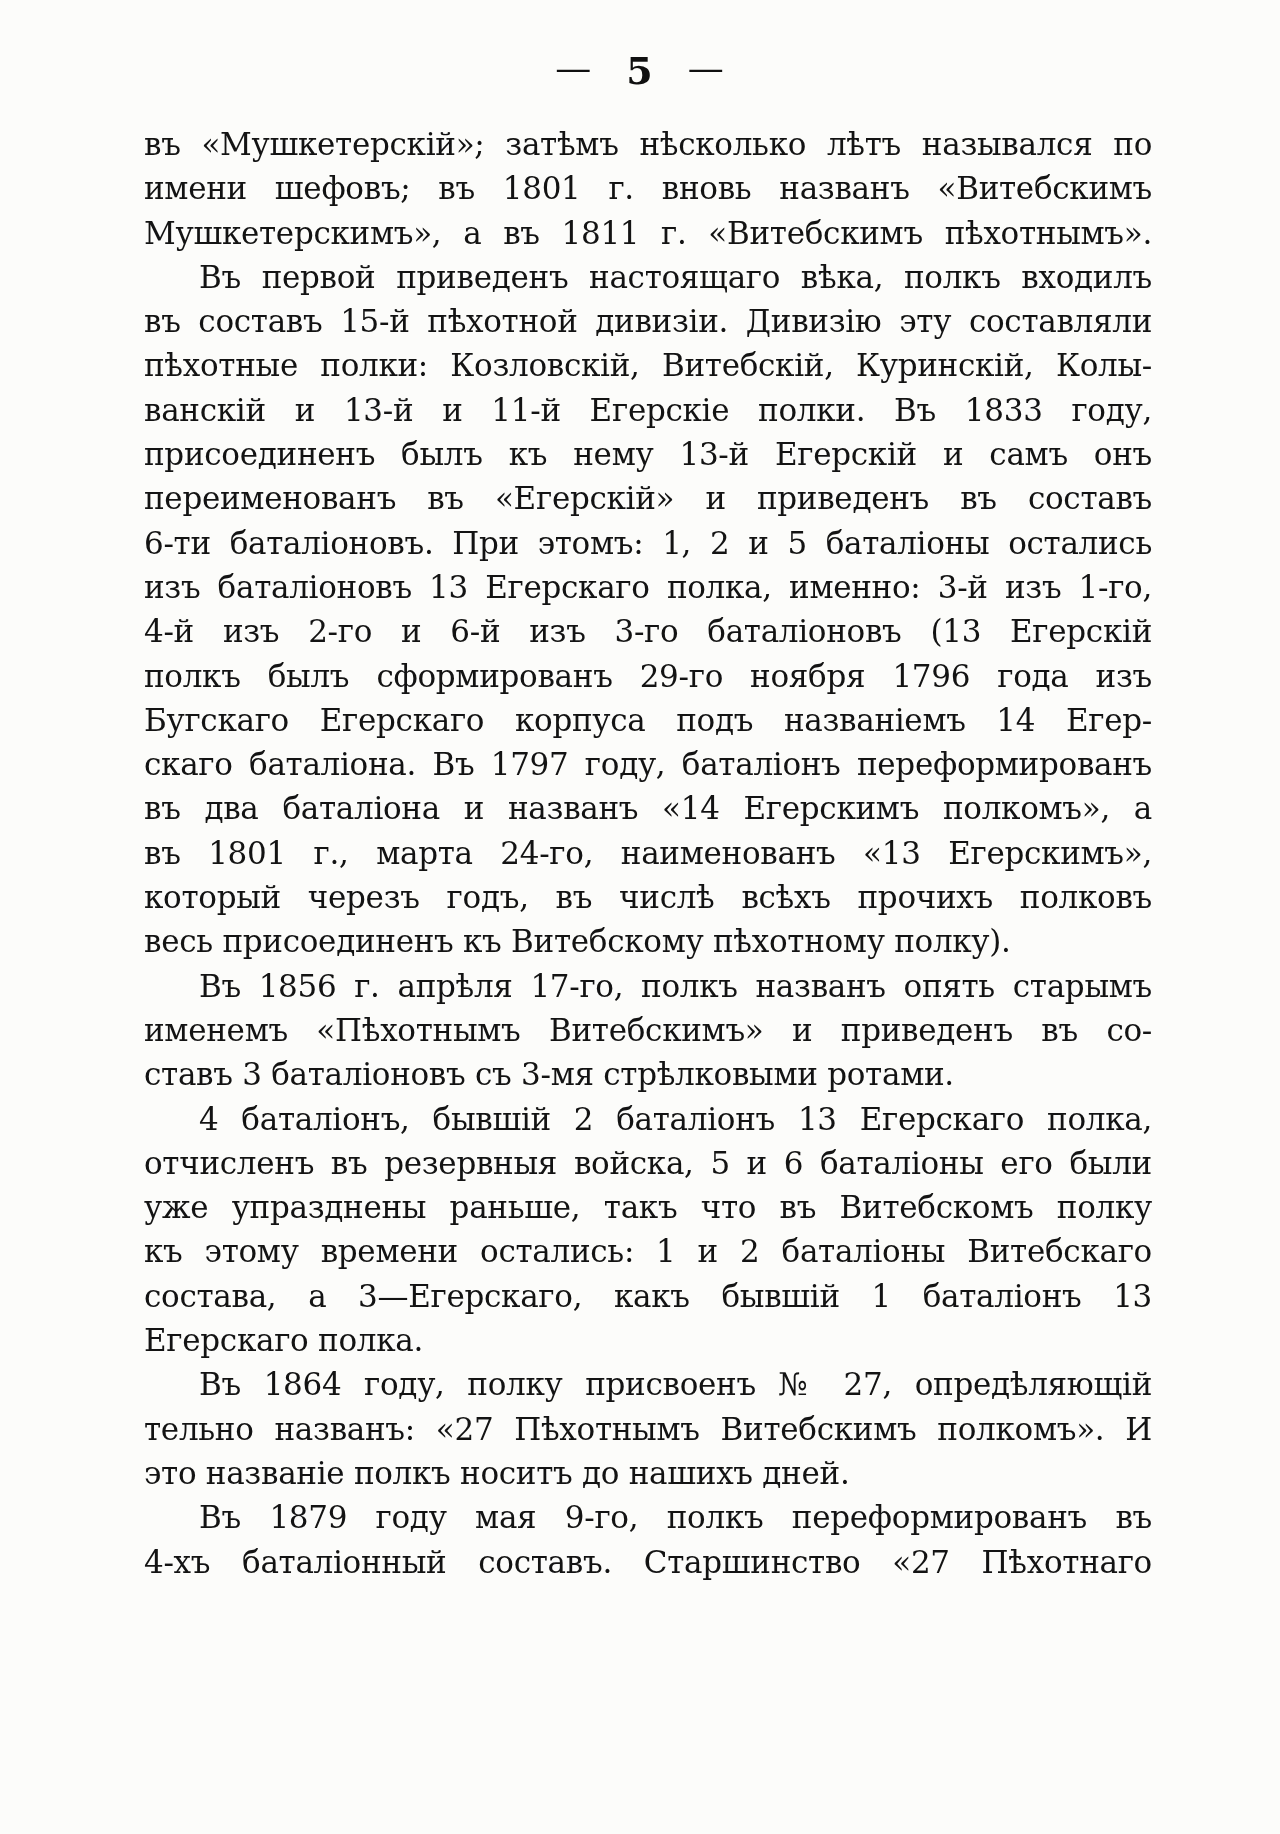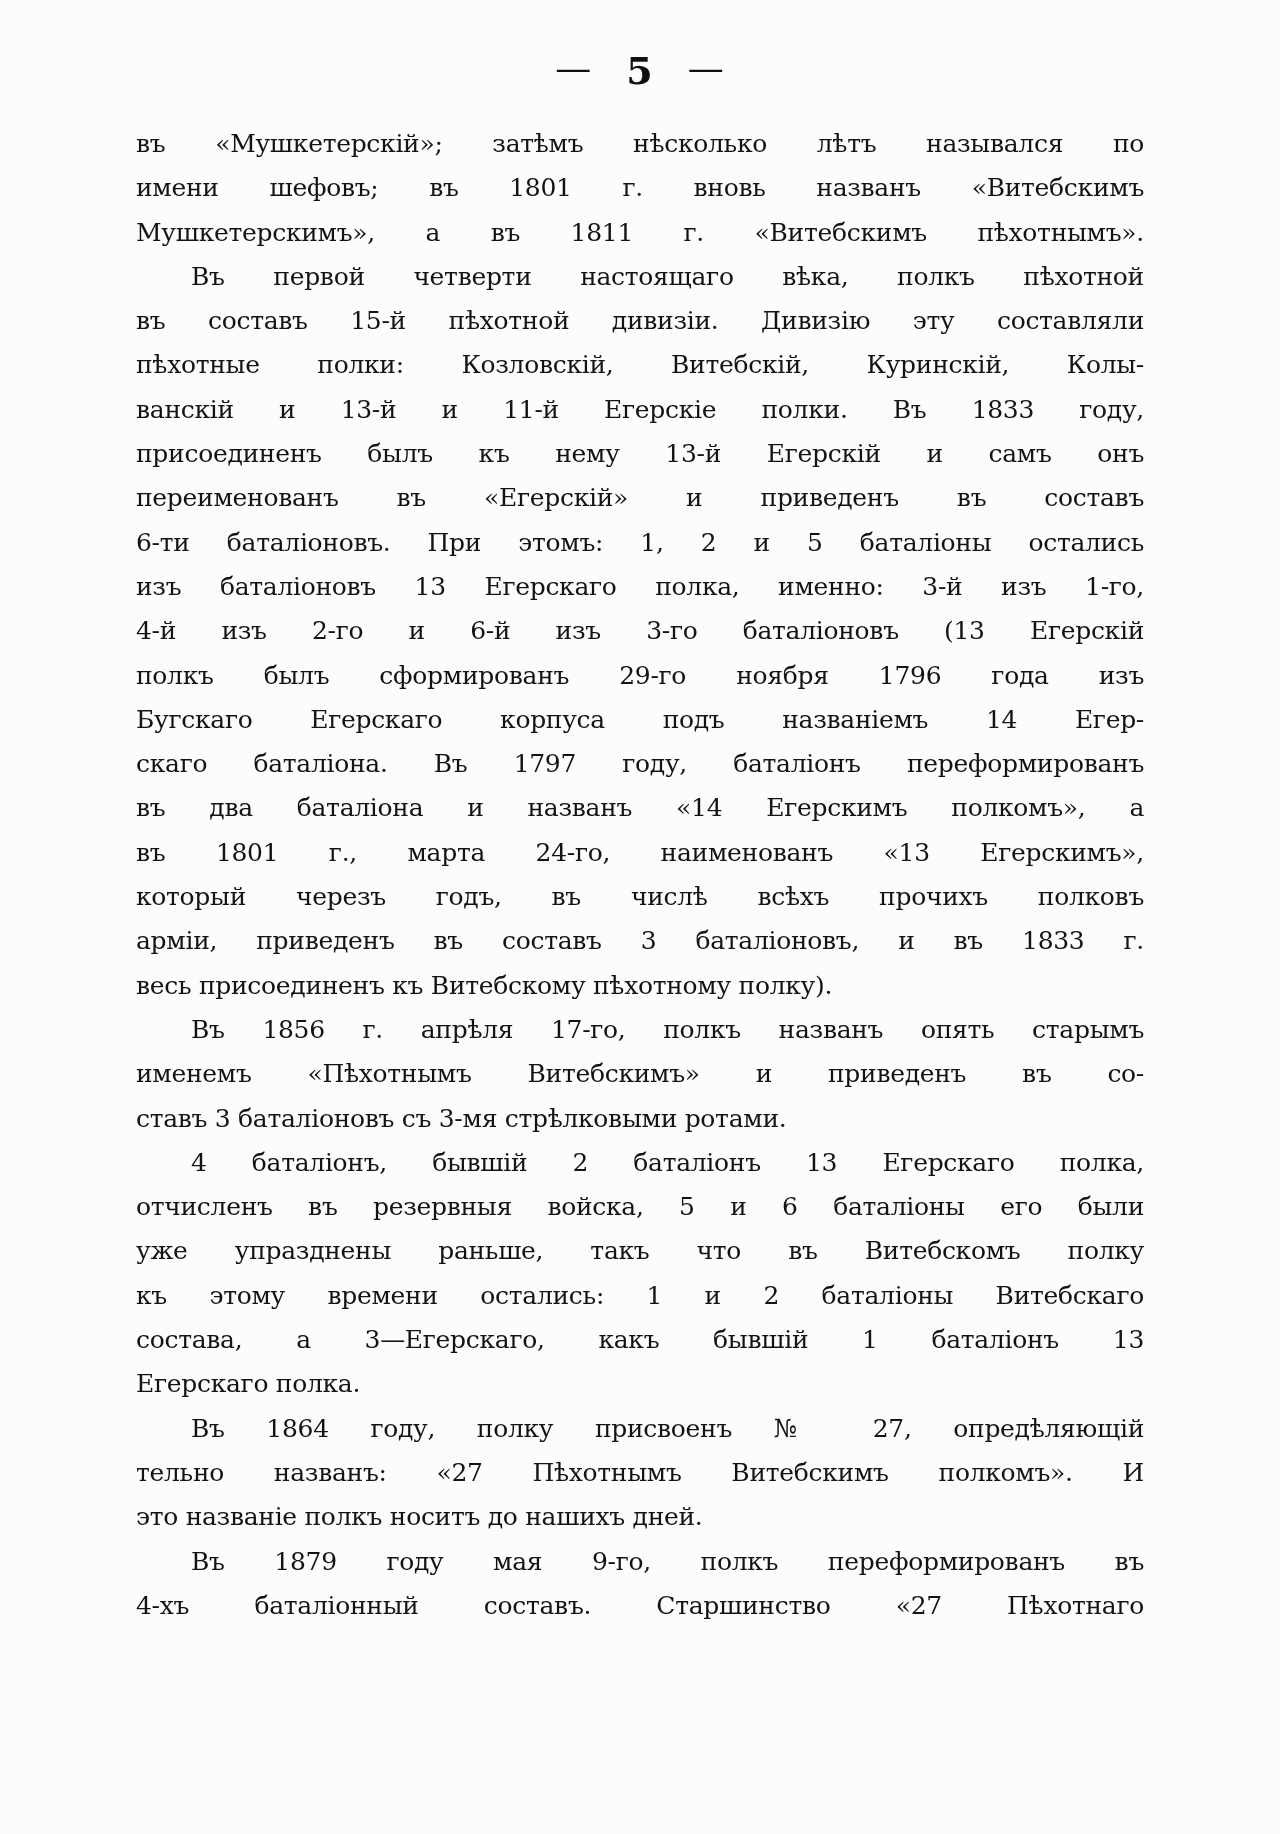--- a/index.html
+++ b/index.html
@@ -34,23 +34,23 @@
     transform: translateY(-4px);
     font-weight: normal;
   }
   .page-header .pagenum {
     display: inline-block;
     font-size: 38px;
   }
   .text-block {
     position: absolute;
     top: 122px;
-    left: 136px;
+    left: 144px;
     width: 1008px;
-    font-size: 25px;
+    font-size: 31px;
     line-height: 44.3px;
     letter-spacing: -0.3px;
     color: #131313;
   }
   .line {
     text-align: justify;
     white-space: normal;
   }
   .line.just {
     text-align-last: justify;
@@ -66,36 +66,35 @@
 <body>
 
 <div class="page">
   <div class="page-header">
     <span class="dash">—</span><span class="pagenum">5</span><span class="dash">—</span>
   </div>
   <div class="text-block" id="text-block">
       <div class="line just">въ «Мушкетерскій»; затѣмъ нѣсколько лѣтъ назывался по</div>
       <div class="line just">имени шефовъ; въ 1801 г. вновь названъ «Витебскимъ</div>
       <div class="line just">Мушкетерскимъ», а въ 1811 г. «Витебскимъ пѣхотнымъ».</div>
-      <div class="line just indent">Въ первой четверти настоящаго вѣка, полкъ пѣхотной</div>
+      <div class="line just indent">Въ первой приведенъ настоящаго вѣка, полкъ входилъ</div>
       <div class="line just">въ составъ 15-й пѣхотной дивизіи. Дивизію эту составляли</div>
       <div class="line just">пѣхотные полки: Козловскій, Витебскій, Куринскій, Колы-</div>
       <div class="line just">ванскій и 13-й и 11-й Егерскіе полки. Въ 1833 году,</div>
       <div class="line just">присоединенъ былъ къ нему 13-й Егерскій и самъ онъ</div>
       <div class="line just">переименованъ въ «Егерскій» и приведенъ въ составъ</div>
       <div class="line just">6-ти баталіоновъ. При этомъ: 1, 2 и 5 баталіоны остались</div>
       <div class="line just">изъ баталіоновъ 13 Егерскаго полка, именно: 3-й изъ 1-го,</div>
       <div class="line just">4-й изъ 2-го и 6-й изъ 3-го баталіоновъ (13 Егерскій</div>
       <div class="line just">полкъ былъ сформированъ 29-го ноября 1796 года изъ</div>
       <div class="line just">Бугскаго Егерскаго корпуса подъ названіемъ 14 Егер-</div>
       <div class="line just">скаго баталіона. Въ 1797 году, баталіонъ переформированъ</div>
       <div class="line just">въ два баталіона и названъ «14 Егерскимъ полкомъ», а</div>
       <div class="line just">въ 1801 г., марта 24-го, наименованъ «13 Егерскимъ»,</div>
       <div class="line just">который черезъ годъ, въ числѣ всѣхъ прочихъ полковъ</div>
-      <div class="line just">арміи, приведенъ въ составъ 3 баталіоновъ, и въ 1833 г.</div>
       <div class="line nojust">весь присоединенъ къ Витебскому пѣхотному полку).</div>
       <div class="line just indent">Въ 1856 г. апрѣля 17-го, полкъ названъ опять старымъ</div>
       <div class="line just">именемъ «Пѣхотнымъ Витебскимъ» и приведенъ въ со-</div>
       <div class="line nojust">ставъ 3 баталіоновъ съ 3-мя стрѣлковыми ротами.</div>
       <div class="line just indent">4 баталіонъ, бывшій 2 баталіонъ 13 Егерскаго полка,</div>
       <div class="line just">отчисленъ въ резервныя войска, 5 и 6 баталіоны его были</div>
       <div class="line just">уже упразднены раньше, такъ что въ Витебскомъ полку</div>
       <div class="line just">къ этому времени остались: 1 и 2 баталіоны Витебскаго</div>
       <div class="line just">состава, а 3—Егерскаго, какъ бывшій 1 баталіонъ 13</div>
       <div class="line nojust">Егерскаго полка.</div>

